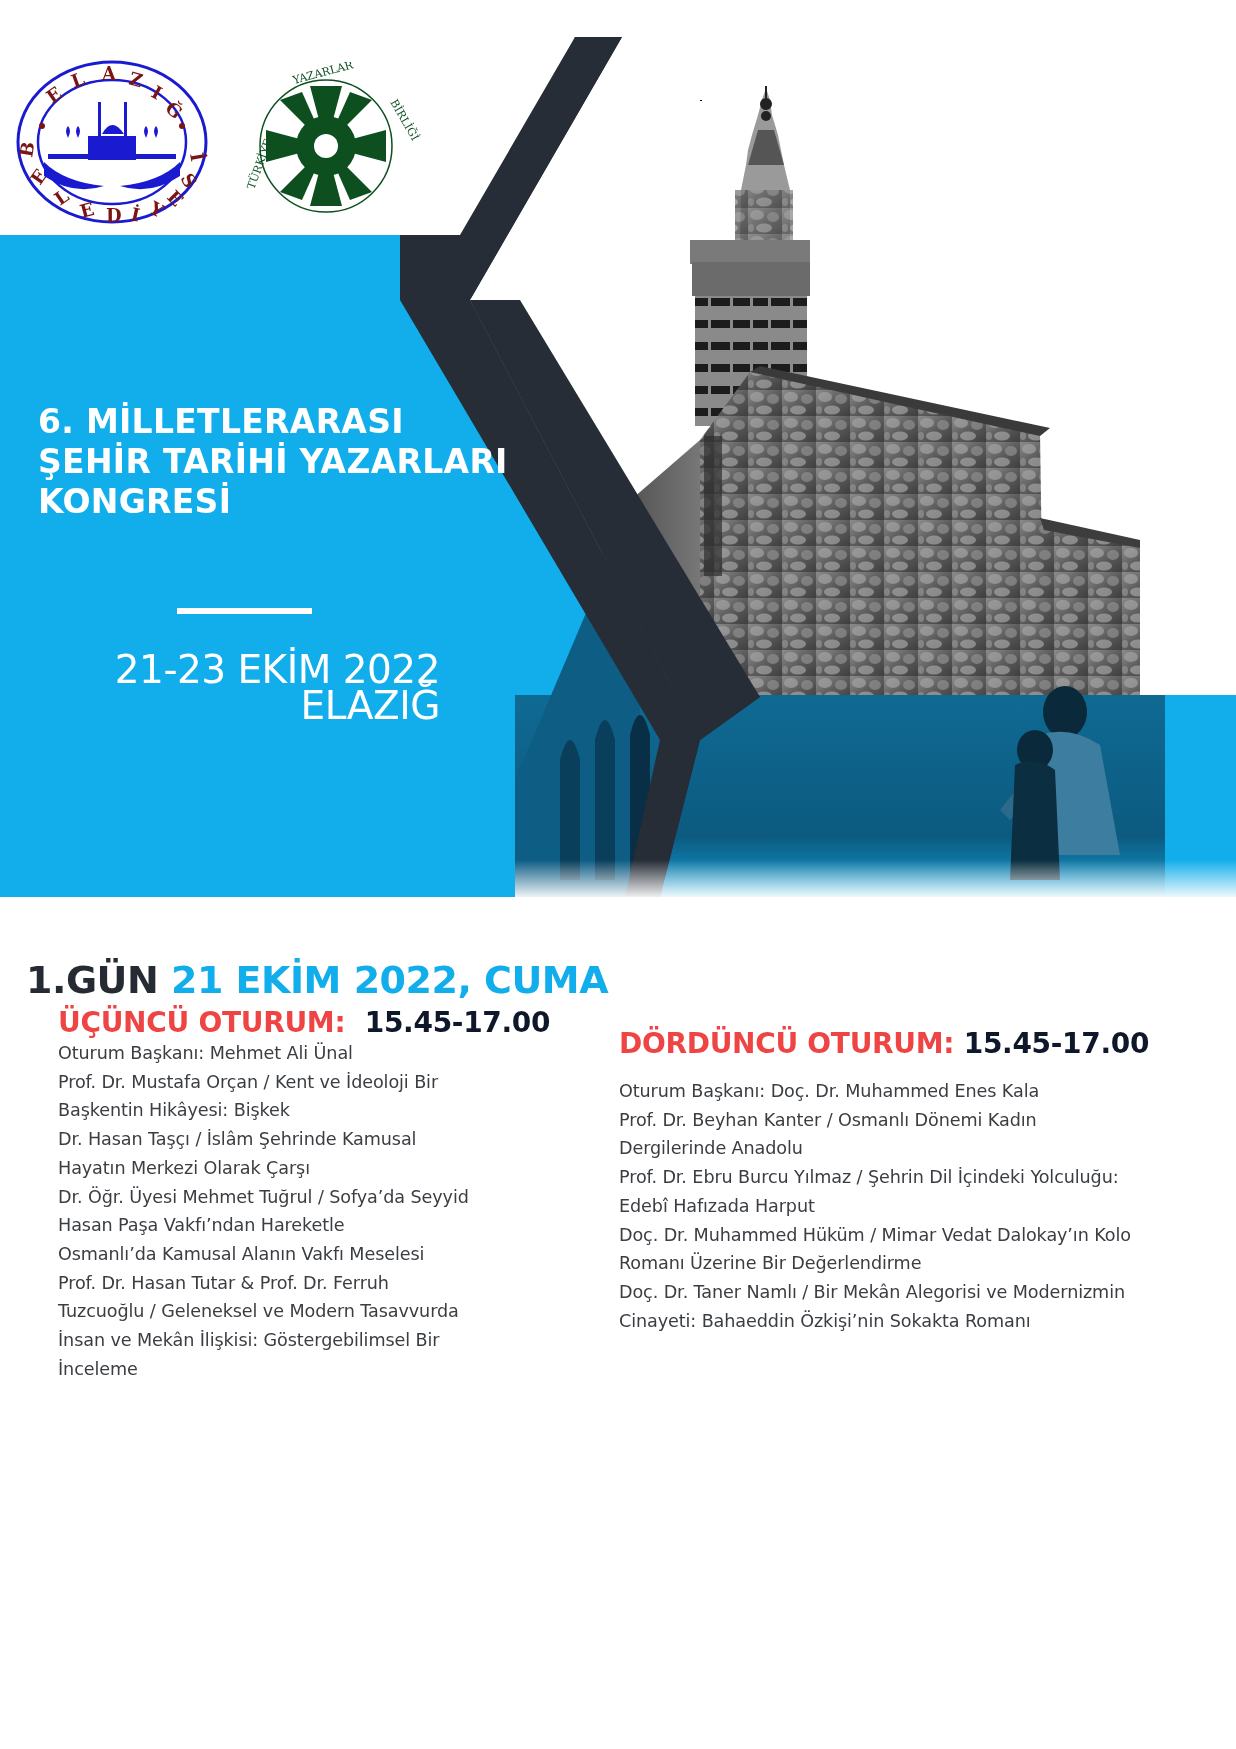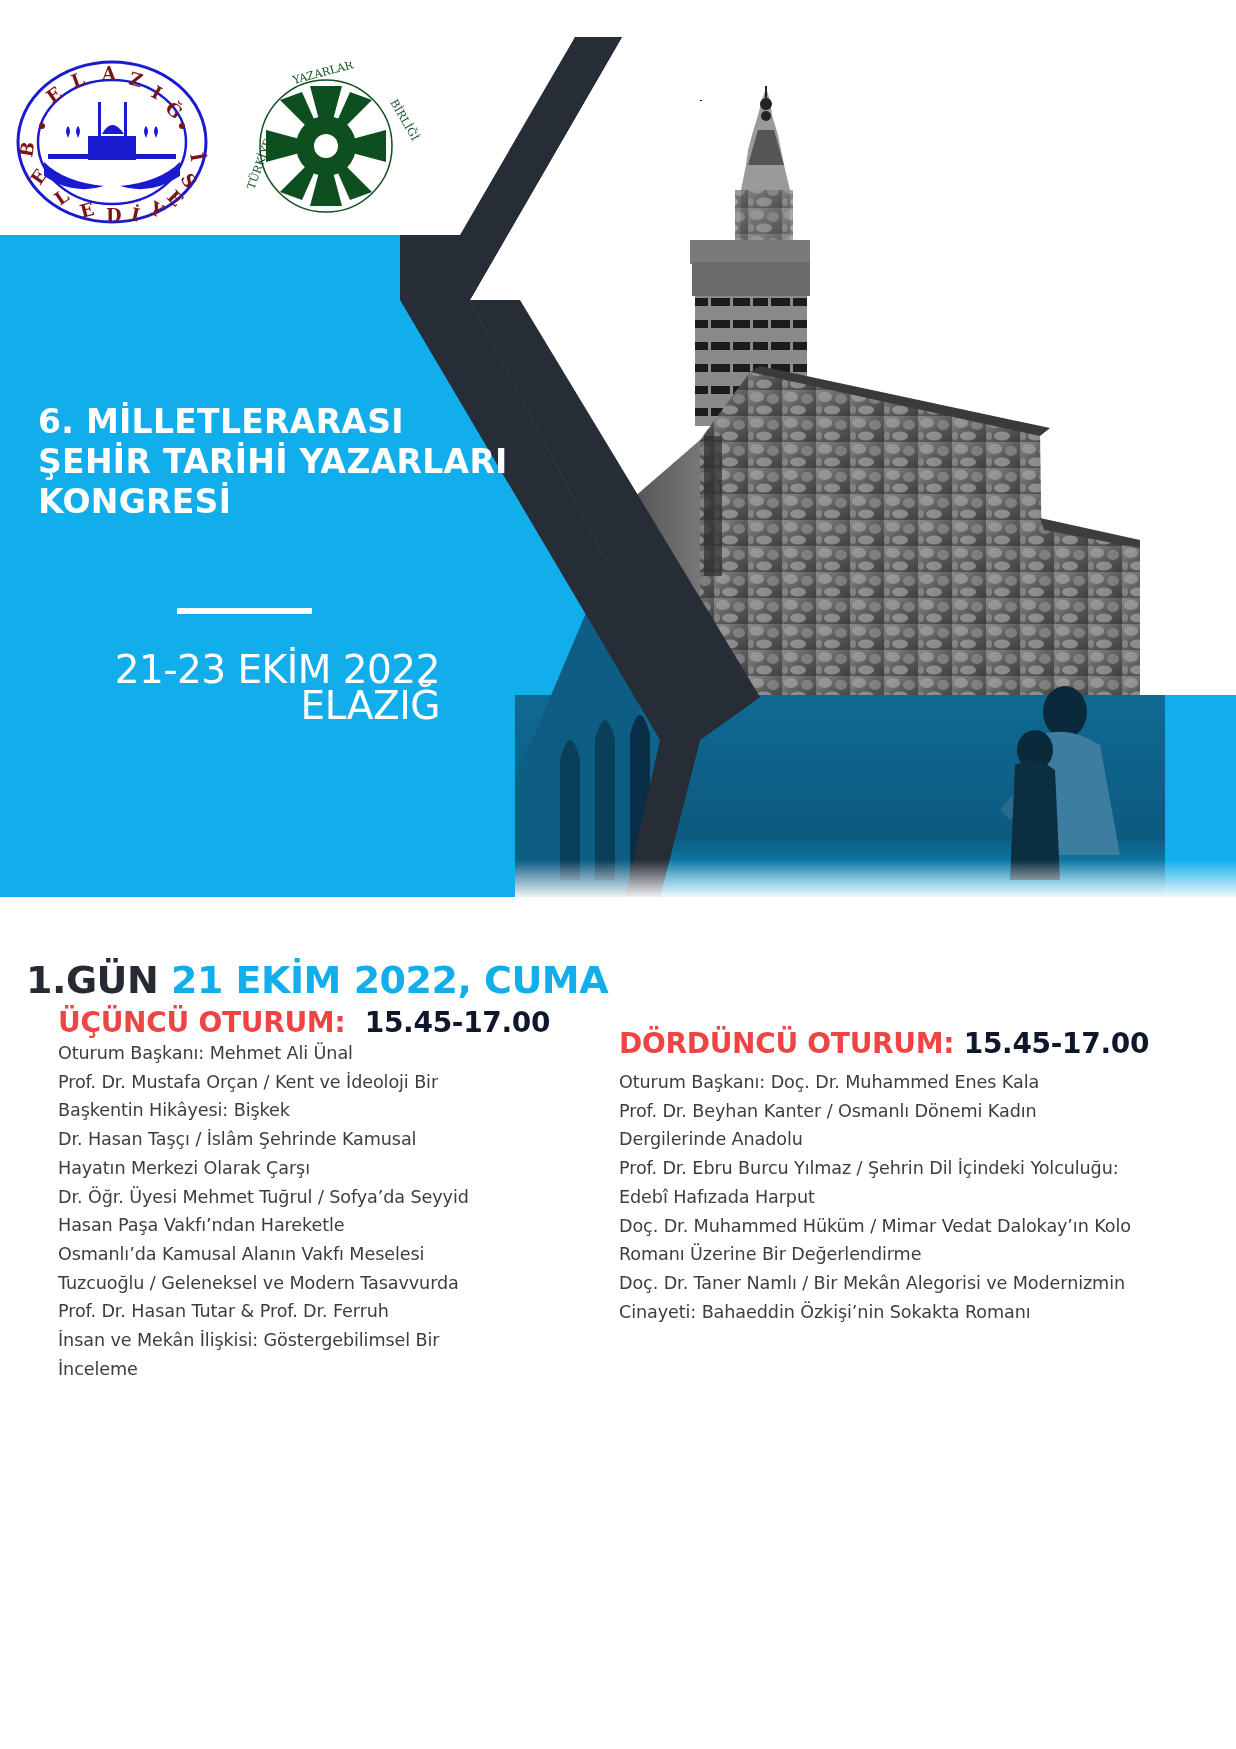--- a/index.html
+++ b/index.html
@@ -39,21 +39,21 @@
 
   .session-heading { white-space: nowrap; font-family: "DejaVu Sans", sans-serif;
                      font-weight: bold; font-size: 28px; letter-spacing: -0.3px; line-height: 36px; }
   .session-heading .dark { color: #ef4444; }
   .session-heading .blue { color: #0f172a; }
   .session-heading .gap { display: inline-block; width: 10px; }
 
   .session-lines { font-family: "DejaVu Sans", sans-serif; font-size: 17.6px; line-height: 28.7px;
                    color: #3a3d42; letter-spacing: -0.1px; }
   .session-left .session-lines { margin-top: -2px; }
-  .session-right .session-lines { margin-top: 6px; }
+  .session-right .session-lines { margin-top: 15px; }
   .session-lines div { white-space: nowrap; }
 </style>
 </head>
 <body>
 
 <div class="hero">
   <svg class="bg" width="1236" height="900" viewBox="0 0 1236 900">
     <defs>
       <linearGradient id="fadeBottom" x1="0" y1="0" x2="0" y2="1">
         <stop offset="0" stop-color="#ffffff" stop-opacity="0"></stop>
@@ -226,22 +226,22 @@
   </div>
   <div class="session-lines">
     <div>Oturum Başkanı: Mehmet Ali Ünal</div>
     <div>Prof. Dr. Mustafa Orçan / Kent ve İdeoloji Bir</div>
     <div>Başkentin Hikâyesi: Bişkek</div>
     <div>Dr. Hasan Taşçı / İslâm Şehrinde Kamusal</div>
     <div>Hayatın Merkezi Olarak Çarşı</div>
     <div>Dr. Öğr. Üyesi Mehmet Tuğrul / Sofya’da Seyyid</div>
     <div>Hasan Paşa Vakfı’ndan Hareketle</div>
     <div>Osmanlı’da Kamusal Alanın Vakfı Meselesi</div>
+    <div>Prof. Dr. Hasan Tutar &amp; Prof. Dr. Ferruh</div>
     <div>Tuzcuoğlu / Geleneksel ve Modern Tasavvurda</div>
-    <div>Prof. Dr. Hasan Tutar &amp; Prof. Dr. Ferruh</div>
     <div>İnsan ve Mekân İlişkisi: Göstergebilimsel Bir</div>
     <div>İnceleme</div>
   </div>
 </div>
 
 <div class="session session-right">
   <div class="session-heading">
     <span class="dark">DÖRDÜNCÜ OTURUM:</span>
     <span class="blue">15.45-17.00</span>
   </div>

